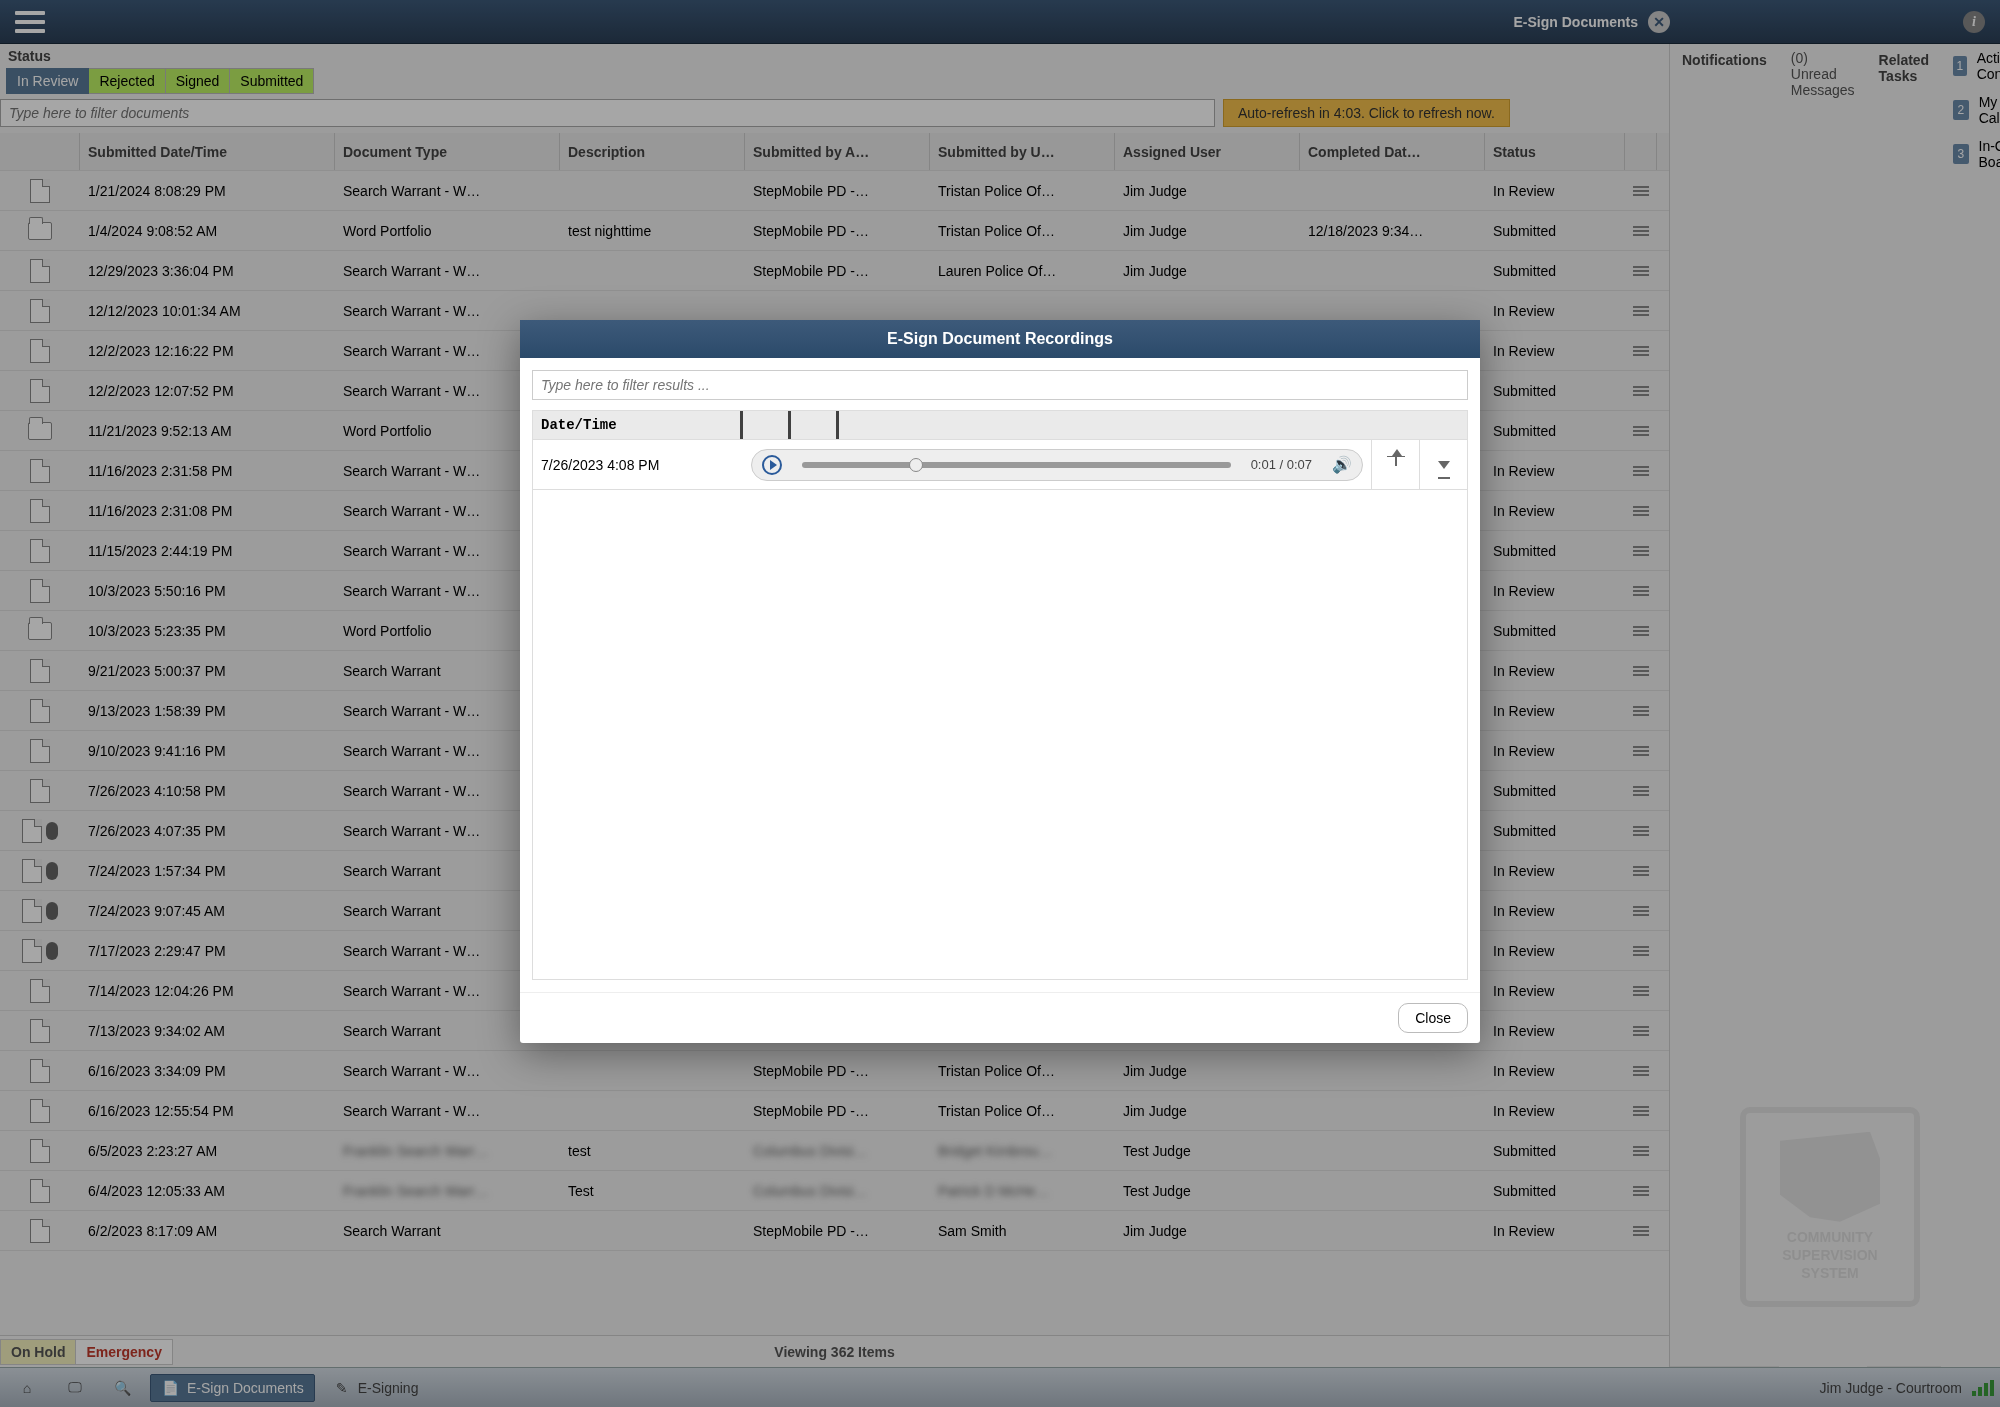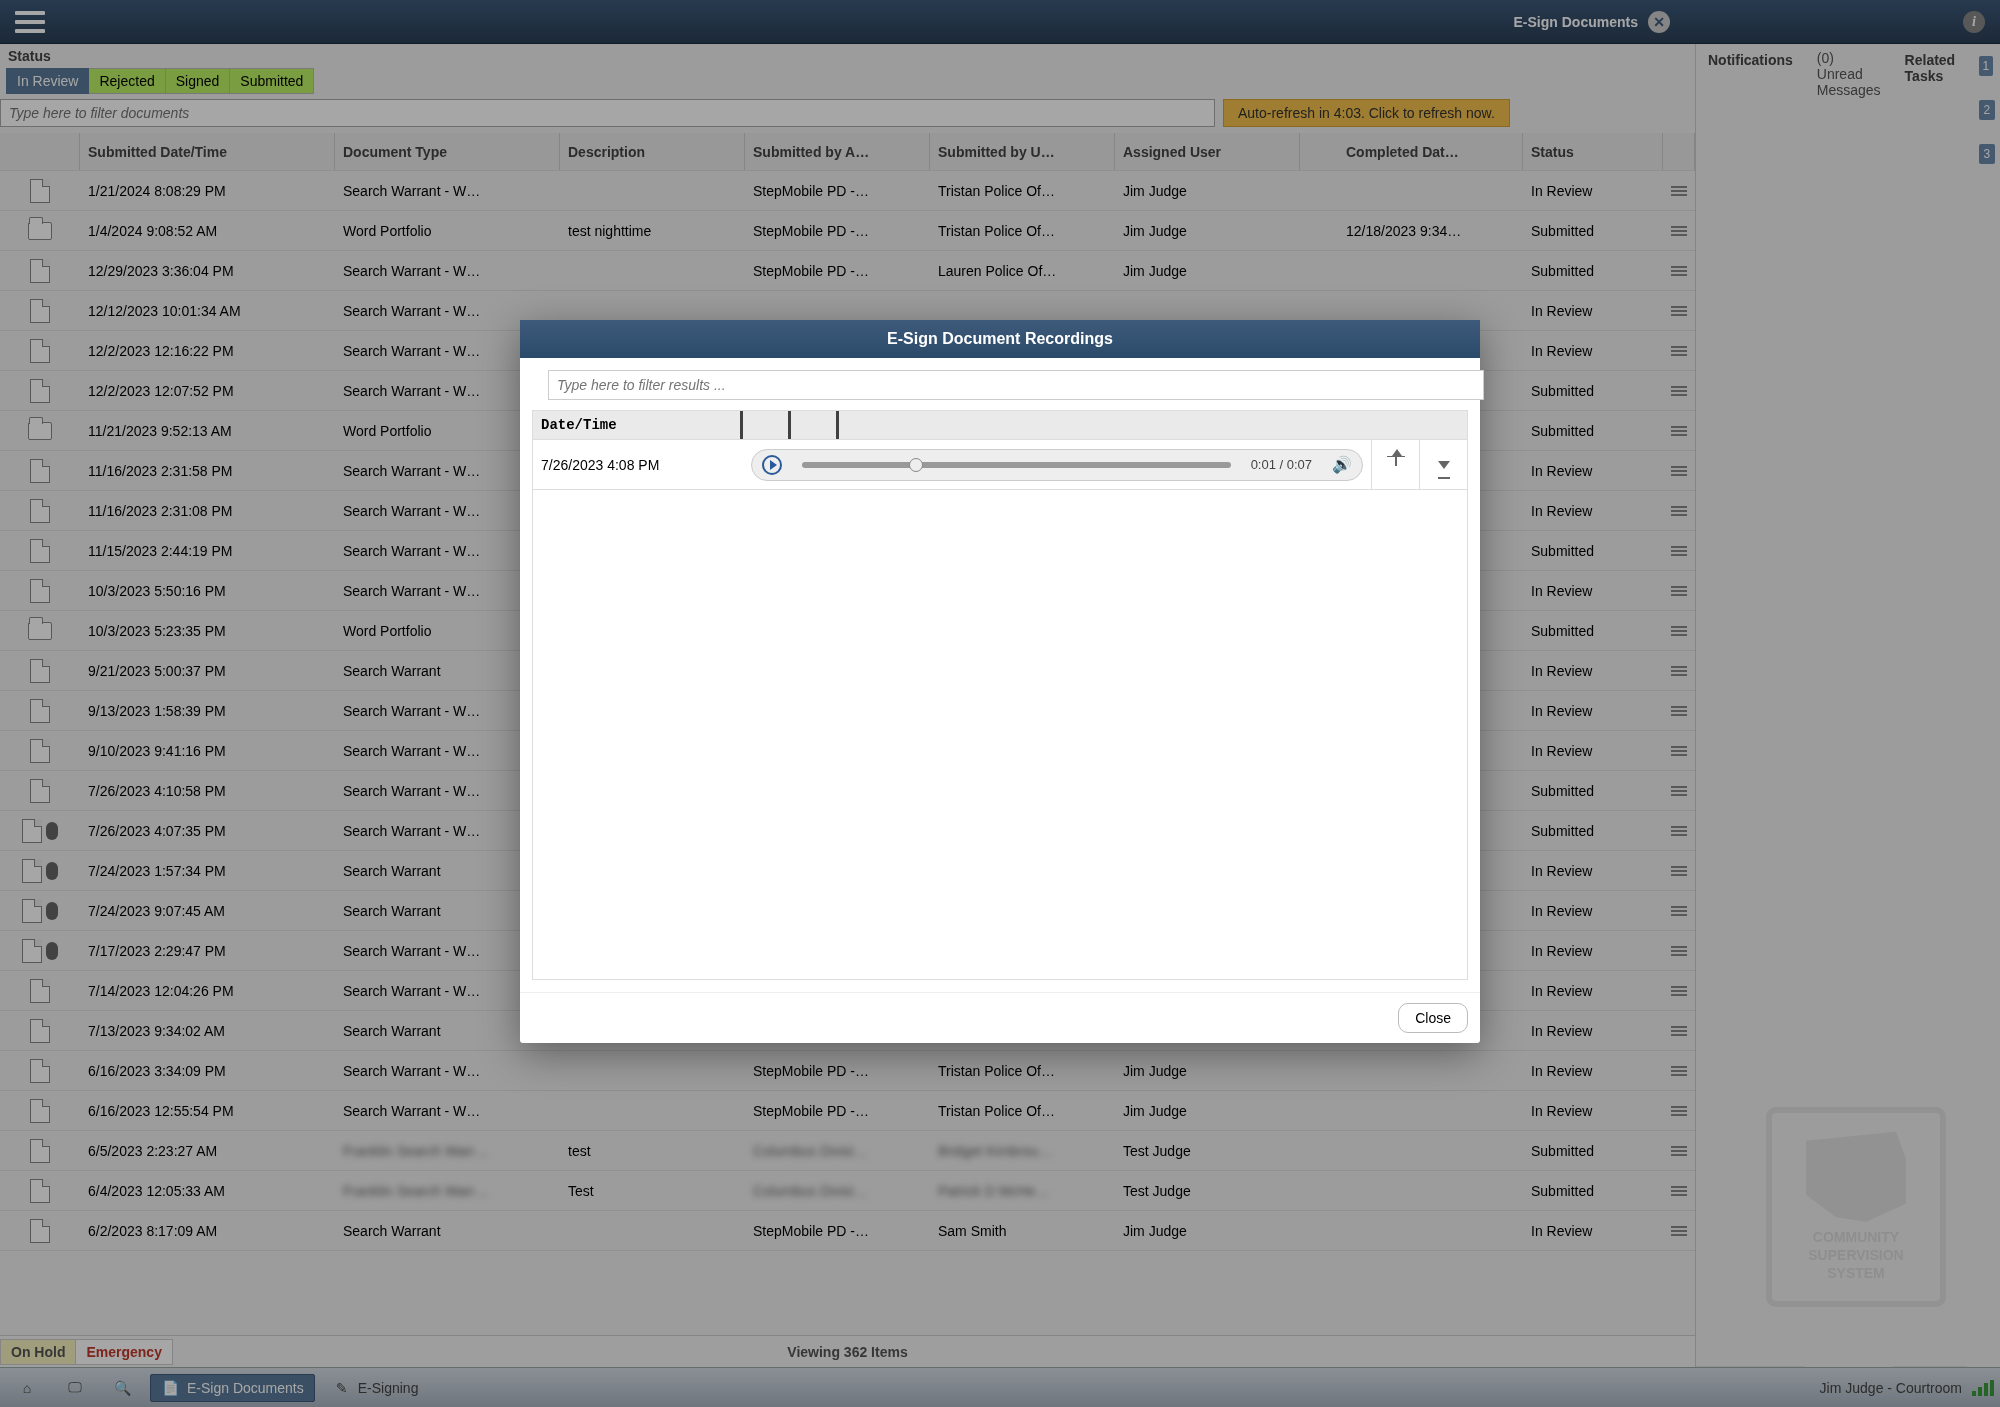--- a/index.html
+++ b/index.html
@@ -33,21 +33,21 @@
 .grid-header { background: #eaeaea; font-weight: 600; color: #444; height: 38px; }
 .grid-header .cell { border-right: 1px solid #ccc; }
 .cell { padding: 0 8px; overflow: hidden; white-space: nowrap; text-overflow: ellipsis; height: 100%; display: flex; align-items: center; }
 .col-icon { width: 80px; flex: none; justify-content: center; gap:4px;}
 .col-dt   { width: 255px; flex: none; }
 .col-type { width: 225px; flex: none; }
 .col-desc { width: 185px; flex: none; }
 .col-acc  { width: 185px; flex: none; }
 .col-user { width: 185px; flex: none; }
 .col-asgn { width: 185px; flex: none; }
-.col-comp { width: 185px; flex: none; margin-left: 38px; }
+.col-comp { width: 185px; flex: none; }
 .col-stat { width: 140px; flex: none; }
 .col-menu { width: 32px; flex: none; justify-content:center; color:#555; }
 .doc-ico { width: 20px; height: 24px; border: 1.5px solid #888; position: relative; background:#fff; }
 .doc-ico::after { content:''; position:absolute; top:-1px; right:-1px; width:7px; height:7px; background:#eaeaea; border-left:1.5px solid #888; border-bottom:1.5px solid #888; }
 .folder-ico { width: 24px; height: 18px; border: 1.5px solid #888; border-radius: 2px; background:#fff; position:relative; }
 .folder-ico::before { content:''; position:absolute; top:-6px; left:0; width:12px; height:6px; border:1.5px solid #888; border-bottom:none; border-radius:2px 2px 0 0; background:#fff;}
 .mic-ico { width:12px; height:18px; background:#666; border-radius:6px; position:relative; }
 .blur { filter: blur(3px); color:#666;}
 .grid-body { overflow-y: auto; }
 
@@ -76,21 +76,21 @@
 .wifi span:nth-child(1){left:0;width:4px;height:5px;}
 .wifi span:nth-child(2){left:6px;width:4px;height:9px;}
 .wifi span:nth-child(3){left:12px;width:4px;height:13px;}
 .wifi span:nth-child(4){left:18px;width:4px;height:16px;}
 
 
 .overlay { position: absolute; inset: 0; background: rgba(0,0,0,0.35); display:flex; align-items:flex-start; justify-content:center; }
 .modal { width: 960px; margin-top: 320px; background: #fff; border-radius: 3px; box-shadow: 0 10px 40px rgba(0,0,0,0.4); display:flex; flex-direction:column; }
 .modal-header { background: linear-gradient(#3d5a7a, #2b4a6a); color:#fff; padding: 10px 14px; text-align:center; font-size:16px; font-weight:600; display:flex; justify-content:center;}
 .modal-body { padding: 12px; }
-.modal-filter { width:100%; border:1px solid #ccc; padding:6px 8px; font-style:italic; color:#be185d;margin-left:16px; }
+.modal-filter { width:100%; border:1px solid #ccc; padding:6px 8px; font-style:italic; color:#be185d; }
 .modal-grid-h { display:flex; background:#eaeaea; font-weight:600; border:1px solid #ddd; margin-top: 10px;}
 .mh-cell { padding: 6px 8px; border-right:3px solid #404040;font-family:Liberation Mono, monospace; }
 .mh-dt { width: 210px; } .mh-listen { flex:1; } .mh-a { width:48px; } .mh-b { width:48px; }
 .modal-row { display:flex; align-items:center; border:1px solid #ddd; border-top:none; height: 50px;}
 .mr-dt { width: 210px; padding: 0 8px; }
 .mr-player { flex:1; padding: 4px 8px; display:flex; align-items:center;}
 .player { flex:1; background:#eee; border:1px solid #ccc; border-radius:16px; height:32px; display:flex; align-items:center; padding: 0 10px; gap:20px;}
 .play-btn { width:20px; height:20px; border-radius:50%; border:2px solid #2a5a9a; display:flex; align-items:center; justify-content:center; }
 .play-tri { width:0; height:0; border-left:7px solid #2a5a9a; border-top:5px solid transparent; border-bottom:5px solid transparent; margin-left:2px;}
 .track { flex:1; height:6px; background:#999; border-radius:3px; position:relative;}

